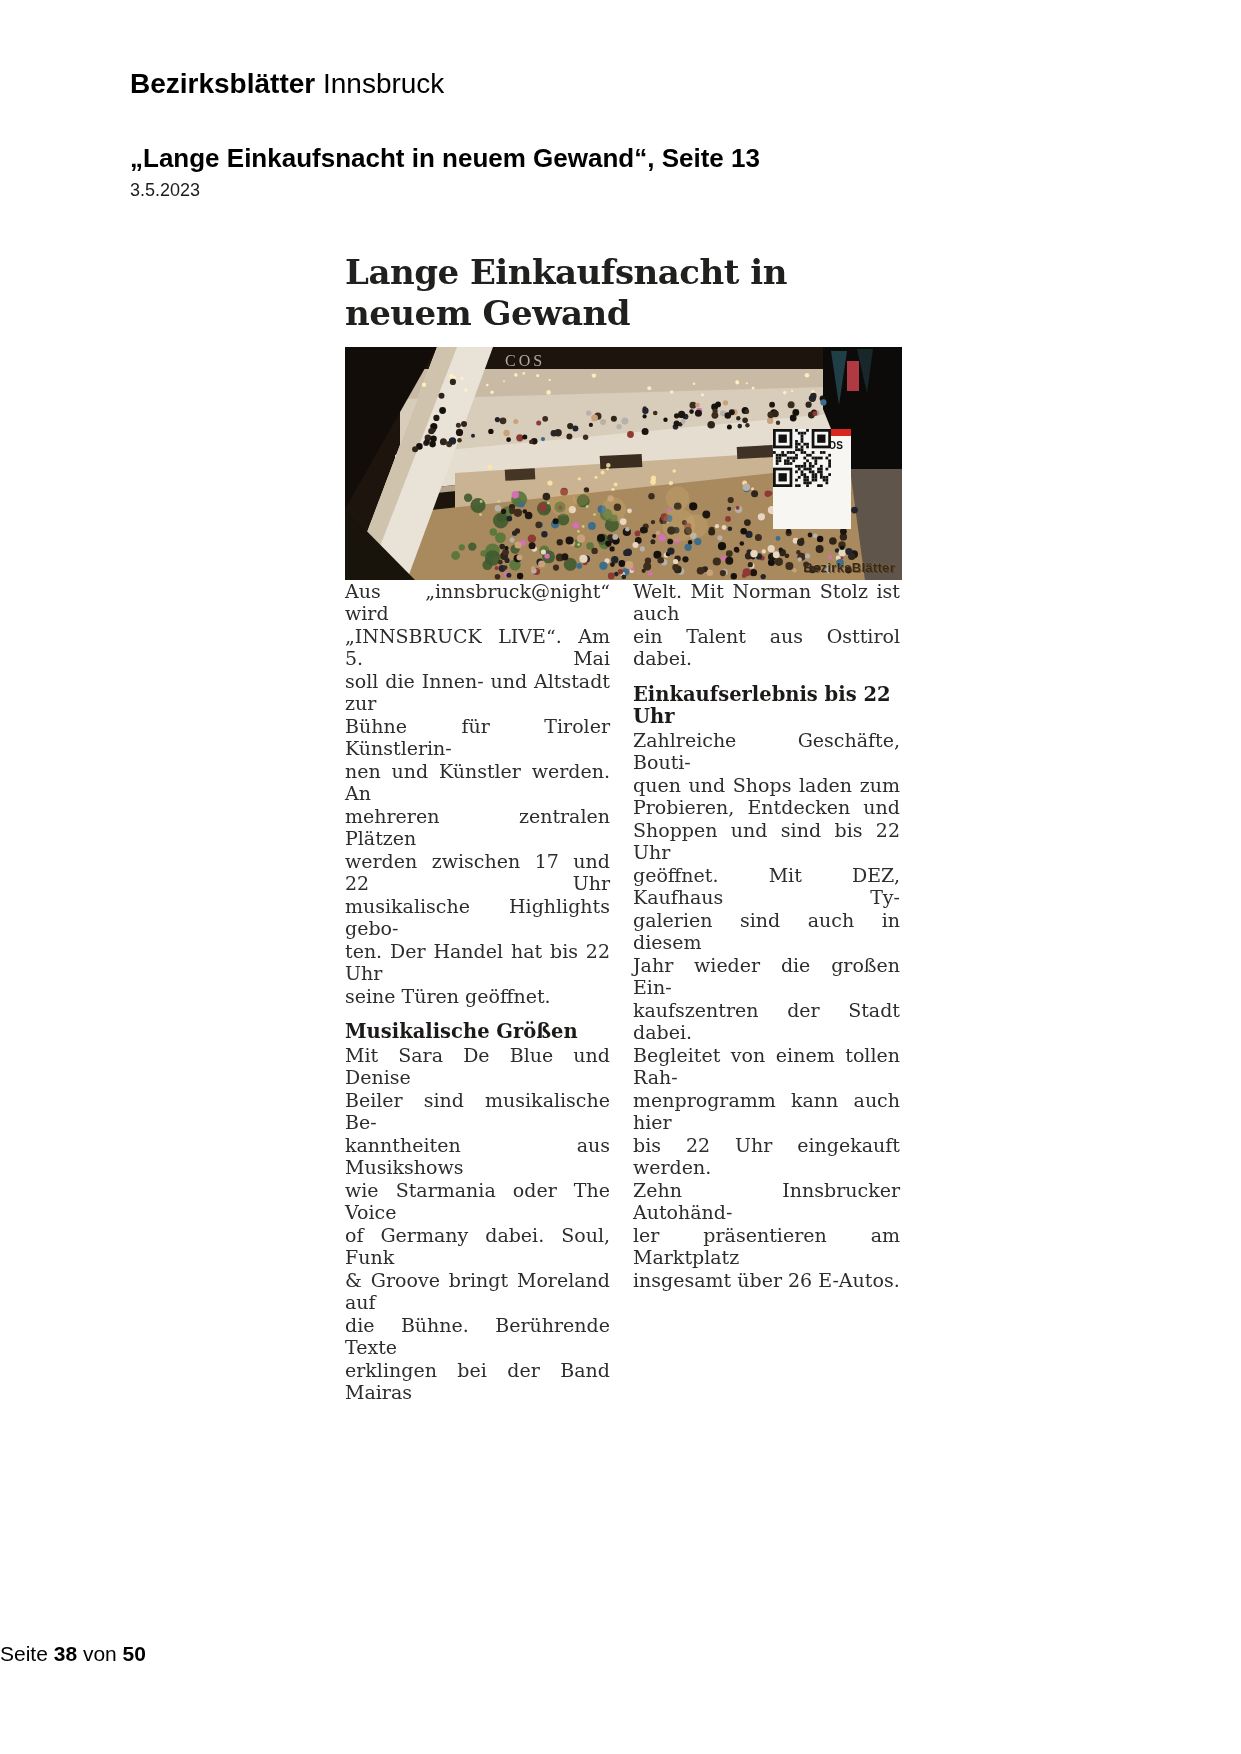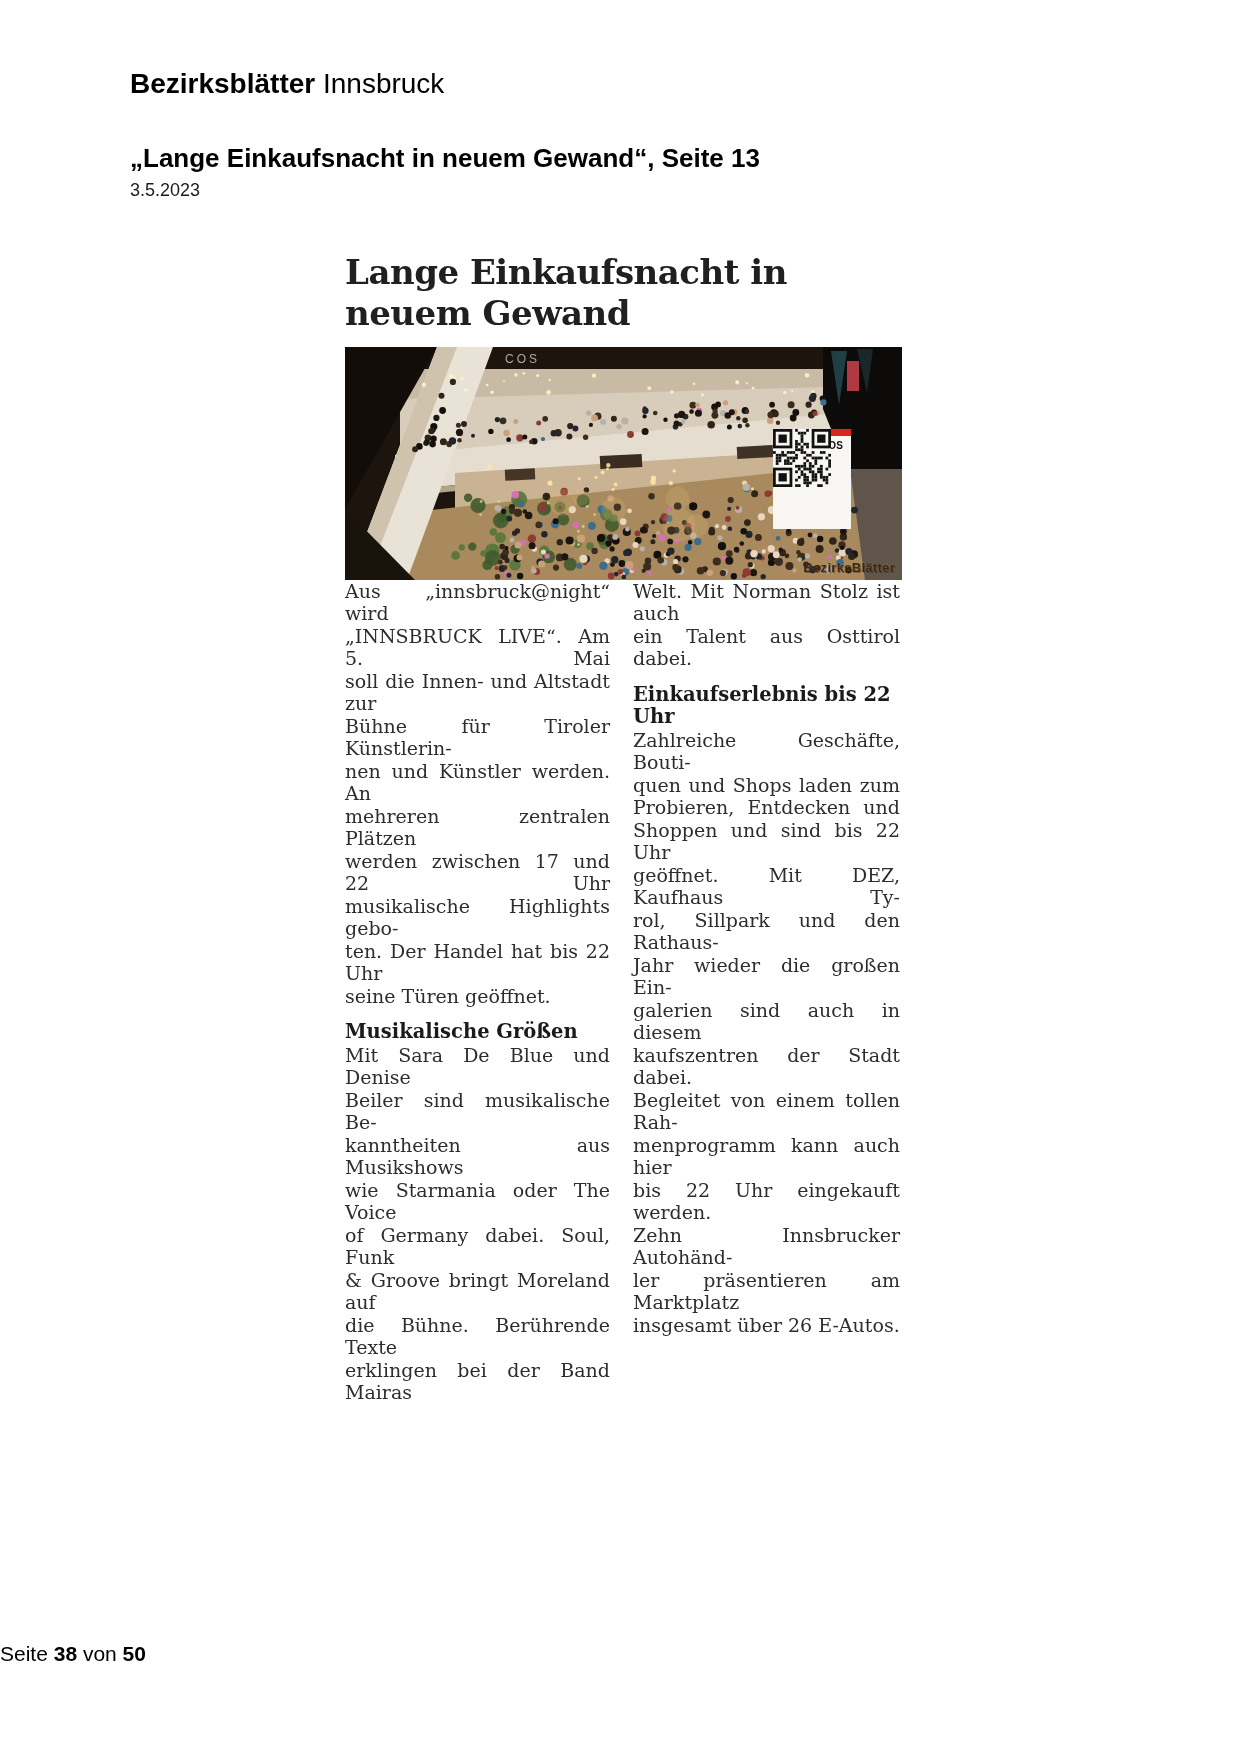--- a/index.html
+++ b/index.html
@@ -15,22 +15,22 @@
   .doc-date{position:absolute;left:130px;top:180px;font-size:18px;color:#1c1c1c;}
   
   .article{position:absolute;left:345px;top:252px;width:557px;}
   .headline{
     font-family:"DejaVu Serif","Liberation Serif",serif;
     font-weight:bold;font-size:34px;letter-spacing:-0.5px;color:#20201e;line-height:1.2;
   }
   .photo{position:relative;width:557px;height:233px;margin-top:13px;background:#1d140d;overflow:hidden;}
   .photo svg{position:absolute;left:0;top:0;display:block;}
   .store-sign{
-    position:absolute;left:160px;top:5px;font-size:12px;letter-spacing:3px;
-    color:#c9c2b6;opacity:.85;font-family:Liberation Sans, sans-serif;
+    position:absolute;left:160px;top:5px;font-size:16px;letter-spacing:3px;
+    color:#c9c2b6;opacity:.85;font-family:Liberation Serif, serif;
   }
   .qr-box{position:absolute;left:428px;top:82px;width:78px;height:100px;}
   .qr-bar{position:absolute;left:0;top:0;width:78px;height:7px;}
   .qr-white{position:absolute;left:0;top:7px;width:78px;height:93px;background:#f7f6f3;}
   .qr-label{
     position:absolute;left:0;top:11px;width:78px;text-align:center;
     font-size:10px;font-weight:bold;color:#111;letter-spacing:.3px;
   }
   .qr-code{position:absolute;left:10px;top:26px;width:58px;height:58px;}
   .watermark{
@@ -746,23 +746,22 @@
             <div class="bodyline">Welt. Mit Norman Stolz ist auch</div>
             <div class="bodyline last">ein Talent aus Osttirol dabei.</div>
           </div>
           <div class="subhead">Einkaufserlebnis bis 22 Uhr</div>
           <div class="para">
             <div class="bodyline">Zahlreiche Geschäfte, Bouti-</div>
             <div class="bodyline">quen und Shops laden zum</div>
             <div class="bodyline">Probieren, Entdecken und</div>
             <div class="bodyline">Shoppen und sind bis 22 Uhr</div>
             <div class="bodyline">geöffnet. Mit DEZ, Kaufhaus Ty-</div>
-            <div class="bodyline">rol, Sillpark und den Rathaus-</div>
+            <div class="bodyline">galerien sind auch in diesem</div>
             <div class="bodyline">Jahr wieder die großen Ein-</div>
-            <div class="bodyline">galerien sind auch in diesem</div>
             <div class="bodyline">kaufszentren der Stadt dabei.</div>
             <div class="bodyline">Begleitet von einem tollen Rah-</div>
             <div class="bodyline">menprogramm kann auch hier</div>
             <div class="bodyline">bis 22 Uhr eingekauft werden.</div>
             <div class="bodyline">Zehn Innsbrucker Autohänd-</div>
             <div class="bodyline">ler präsentieren am Marktplatz</div>
             <div class="bodyline last">insgesamt über 26 E-Autos.</div>
           </div>
         </div>
     </div>

